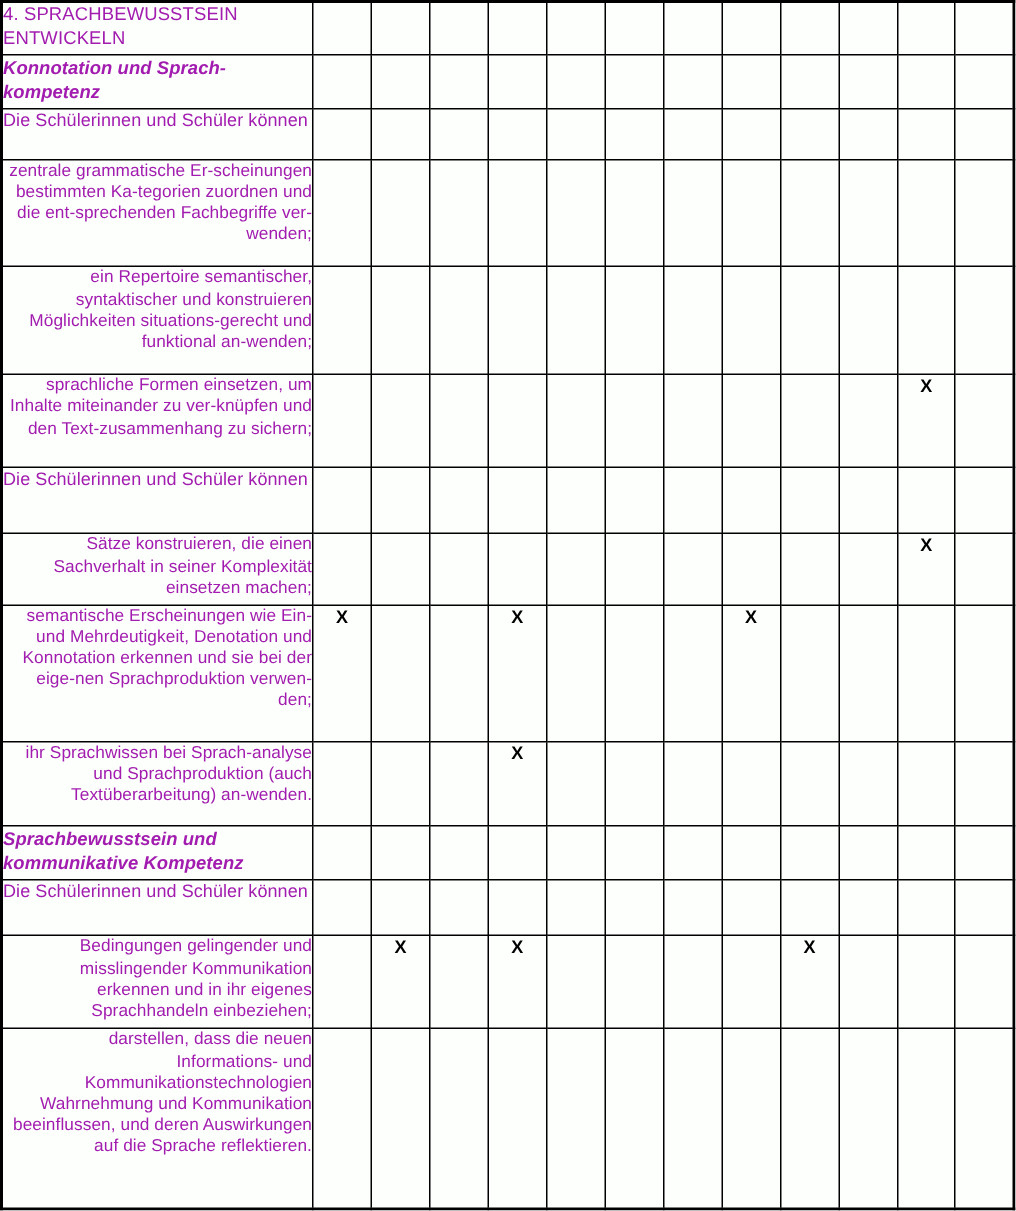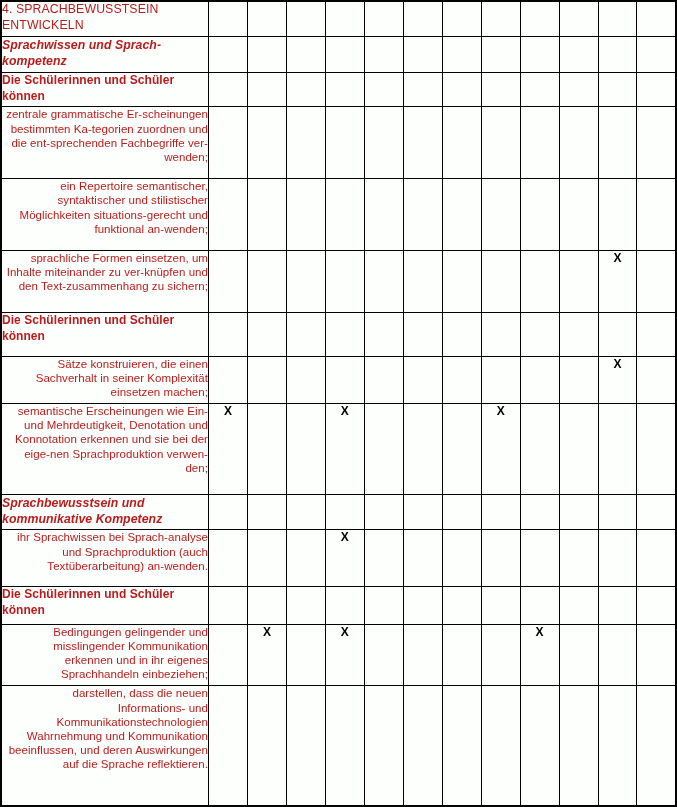--- a/index.html
+++ b/index.html
@@ -26,36 +26,36 @@
     padding: 0;
     vertical-align: top;
     background: #fcfffc;
   }
   
   td.label-cell {
     width: 206px;
     padding: 2px 4px 3px 4px;
     font-size: 11.5px;
     line-height: 14.2px;
-    color: #b91c1c;
+    color: #a21caf;
     letter-spacing: 0.05px;
   }
   td.label-cell.sect {
     font-size: 12.3px;
     line-height: 15.5px;
     letter-spacing: 0.1px;
   }
   td.label-cell.theme {
     font-weight: bold;
     font-style: italic;
     font-size: 12.3px;
     line-height: 16px;
   }
   td.label-cell.intro {
-    font-weight: bold;
+    font-weight: normal;
     font-size: 12px;
     line-height: 15.5px;
   }
   td.label-cell.item {
     padding-left: 27px;
     text-indent: 0;
     text-align: right;
   }
   
   td.data-cell {
@@ -89,21 +89,21 @@
         <td class="data-cell plain"></td>
         <td class="data-cell plain"></td>
         <td class="data-cell shaded"></td>
         <td class="data-cell shaded"></td>
         <td class="data-cell shaded"></td>
         <td class="data-cell plain"></td>
         <td class="data-cell plain"></td>
         <td class="data-cell plain"></td>
       </tr>
       <tr style="height: 34px;">
-        <td class="label-cell theme">Sprachwissen und Sprach-kompetenz</td>
+        <td class="label-cell theme">Konnotation und Sprach-kompetenz</td>
         <td class="data-cell shaded"></td>
         <td class="data-cell shaded"></td>
         <td class="data-cell shaded"></td>
         <td class="data-cell plain"></td>
         <td class="data-cell plain"></td>
         <td class="data-cell plain"></td>
         <td class="data-cell shaded"></td>
         <td class="data-cell shaded"></td>
         <td class="data-cell shaded"></td>
         <td class="data-cell plain"></td>
@@ -134,21 +134,21 @@
         <td class="data-cell plain"></td>
         <td class="data-cell plain"></td>
         <td class="data-cell shaded"></td>
         <td class="data-cell shaded"></td>
         <td class="data-cell shaded"></td>
         <td class="data-cell plain"></td>
         <td class="data-cell plain"></td>
         <td class="data-cell plain"></td>
       </tr>
       <tr style="height: 67px;">
-        <td class="label-cell item">ein Repertoire semantischer, syntaktischer und stilistischer Möglichkeiten situations-gerecht und funktional an-wenden;</td>
+        <td class="label-cell item">ein Repertoire semantischer, syntaktischer und konstruieren Möglichkeiten situations-gerecht und funktional an-wenden;</td>
         <td class="data-cell shaded"></td>
         <td class="data-cell shaded"></td>
         <td class="data-cell shaded"></td>
         <td class="data-cell plain"></td>
         <td class="data-cell plain"></td>
         <td class="data-cell plain"></td>
         <td class="data-cell shaded"></td>
         <td class="data-cell shaded"></td>
         <td class="data-cell shaded"></td>
         <td class="data-cell plain"></td>
@@ -208,41 +208,41 @@
         <td class="data-cell plain"><span class="mark">X</span></td>
         <td class="data-cell plain"></td>
         <td class="data-cell plain"></td>
         <td class="data-cell shaded"></td>
         <td class="data-cell shaded"><span class="mark">X</span></td>
         <td class="data-cell shaded"></td>
         <td class="data-cell plain"></td>
         <td class="data-cell plain"></td>
         <td class="data-cell plain"></td>
       </tr>
+      <tr style="height: 53px;">
+        <td class="label-cell item">ihr Sprachwissen bei Sprach-analyse und Sprachproduktion (auch Textüberarbeitung) an-wenden.</td>
+        <td class="data-cell shaded"></td>
+        <td class="data-cell shaded"></td>
+        <td class="data-cell shaded"></td>
+        <td class="data-cell plain"><span class="mark">X</span></td>
+        <td class="data-cell plain"></td>
+        <td class="data-cell plain"></td>
+        <td class="data-cell shaded"></td>
+        <td class="data-cell shaded"></td>
+        <td class="data-cell shaded"></td>
+        <td class="data-cell plain"></td>
+        <td class="data-cell plain"></td>
+        <td class="data-cell plain"></td>
+      </tr>
       <tr style="height: 32px;">
         <td class="label-cell theme">Sprachbewusstsein und kommunikative Kompetenz</td>
         <td class="data-cell shaded"></td>
         <td class="data-cell shaded"></td>
         <td class="data-cell shaded"></td>
         <td class="data-cell plain"></td>
-        <td class="data-cell plain"></td>
-        <td class="data-cell plain"></td>
-        <td class="data-cell shaded"></td>
-        <td class="data-cell shaded"></td>
-        <td class="data-cell shaded"></td>
-        <td class="data-cell plain"></td>
-        <td class="data-cell plain"></td>
-        <td class="data-cell plain"></td>
-      </tr>
-      <tr style="height: 53px;">
-        <td class="label-cell item">ihr Sprachwissen bei Sprach-analyse und Sprachproduktion (auch Textüberarbeitung) an-wenden.</td>
-        <td class="data-cell shaded"></td>
-        <td class="data-cell shaded"></td>
-        <td class="data-cell shaded"></td>
-        <td class="data-cell plain"><span class="mark">X</span></td>
         <td class="data-cell plain"></td>
         <td class="data-cell plain"></td>
         <td class="data-cell shaded"></td>
         <td class="data-cell shaded"></td>
         <td class="data-cell shaded"></td>
         <td class="data-cell plain"></td>
         <td class="data-cell plain"></td>
         <td class="data-cell plain"></td>
       </tr>
       <tr style="height: 35px;">

